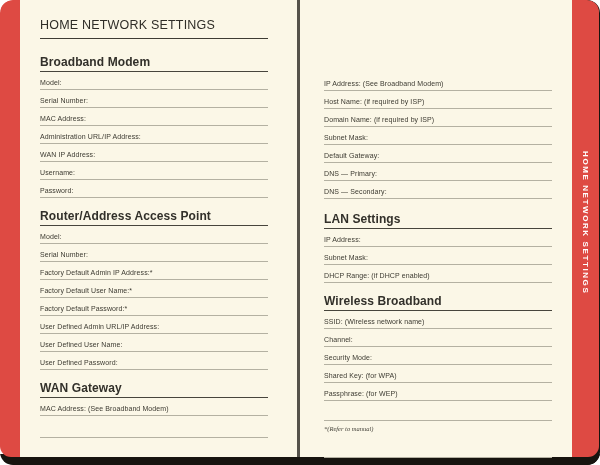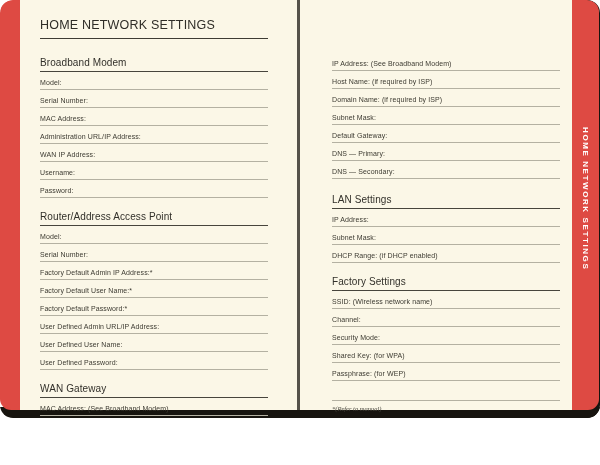--- a/index.html
+++ b/index.html
@@ -4,21 +4,21 @@
 <style>
   html, body {
     margin: 0; padding: 0;
     width: 600px; height: 465px;
     background: #ffffff;
     font-family: "Liberation Sans", sans-serif;
     -webkit-font-smoothing: antialiased;
   }
   .book {
     position: absolute; left: 0; top: 0;
-    width: 600px; height: 418px;
+    width: 600px; height: 465px;
     border-radius: 13px;
     overflow: hidden;
   }
   .dark-right {
     position: absolute; top: 0; right: 0; bottom: 0; width: 30px;
     background: #17140f;
   }
   .dark-bottom {
     position: absolute; left: 0; right: 0; bottom: 0; height: 11px;
     background: #17140f;
@@ -34,21 +34,21 @@
     background: var(--paper, #fbf7e7);
   }
   .spine {
     position: absolute; left: 297px; top: 0; bottom: 8px; width: 3px;
     background: #55524a;
   }
   .page {
     position: absolute; top: 0; width: 228px;
   }
   .page-left  { left: 40px; }
-  .page-right { left: 332px; }
+  .page-right { left: 324px; margin-top: 20px; }
   .page-title {
     box-sizing: border-box;
     height: 39px;
     padding: 19px 0 5px 0;
     font-size: 12.5px;
     line-height: 1;
     letter-spacing: 0.2px;
     color: #2f2d27;
     border-bottom: 1.5px solid #3e3c34;
     transform-origin: left center;
@@ -69,22 +69,22 @@
     padding-bottom: 3px;
     color: #3c3a31;
     letter-spacing: 0.1px;
     white-space: nowrap;
   }
   .row.section {
     height: 28px;
     border-bottom: 1.4px solid #47453c;
   }
   .row.section .lbl {
-    font-size: 10px;
-    font-weight: normal;
+    font-size: 12px;
+    font-weight: bold;
     line-height: 1;
     padding-bottom: 3px;
     color: #32302a;
     letter-spacing: 0.1px;
     white-space: nowrap;
   }
   .row.blank {
     height: 18px;
     border-bottom: 1px solid #b4b1a2;
   }
@@ -219,21 +219,21 @@
         <div class="row field">
           <span class="lbl">IP Address:</span>
         </div>
         <div class="row field">
           <span class="lbl">Subnet Mask:</span>
         </div>
         <div class="row field">
           <span class="lbl">DHCP Range: (if DHCP enabled)</span>
         </div>
         <div class="row section">
-          <span class="lbl">Factory Settings</span>
+          <span class="lbl">Wireless Broadband</span>
         </div>
         <div class="row field">
           <span class="lbl">SSID: (Wireless network name)</span>
         </div>
         <div class="row field">
           <span class="lbl">Channel:</span>
         </div>
         <div class="row field">
           <span class="lbl">Security Mode:</span>
         </div>

